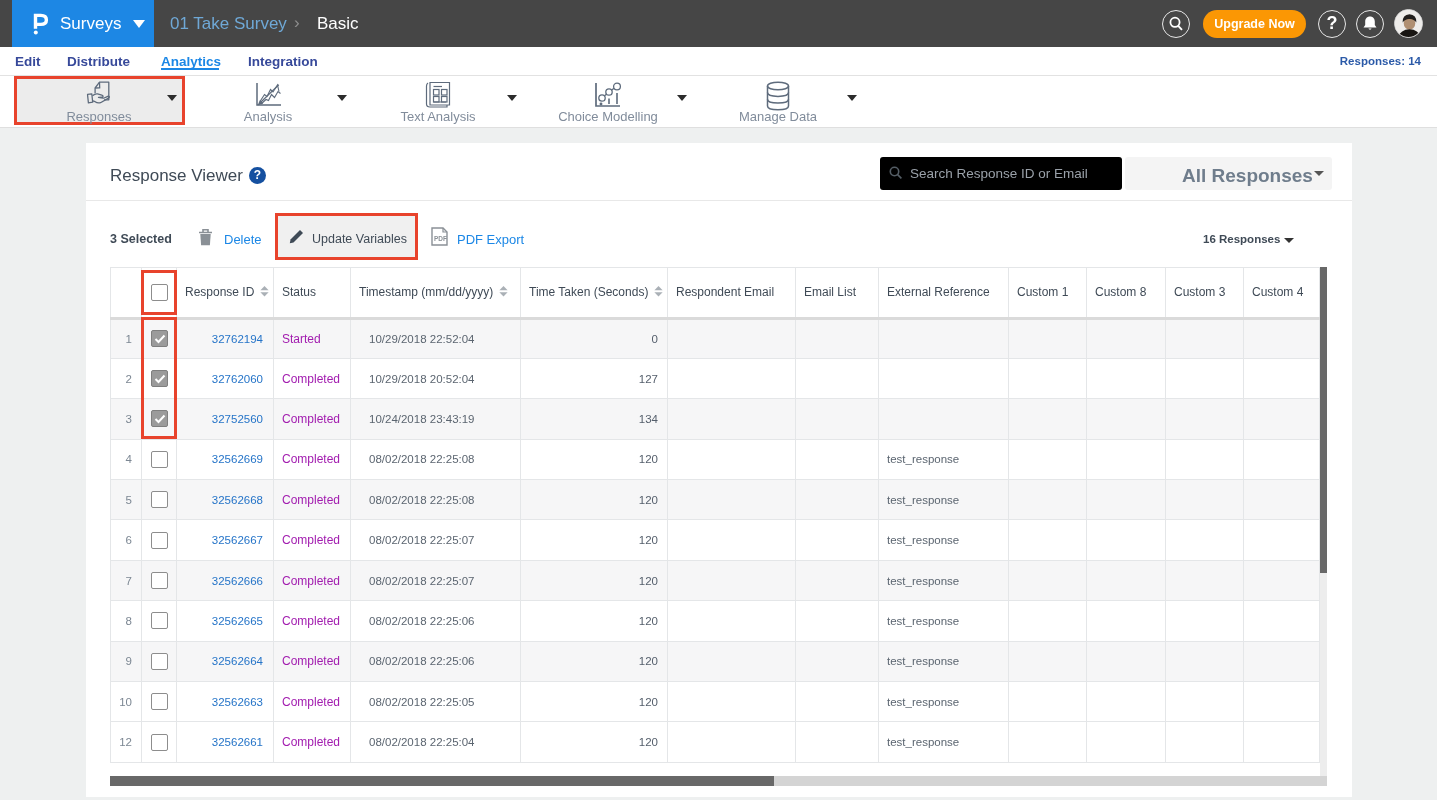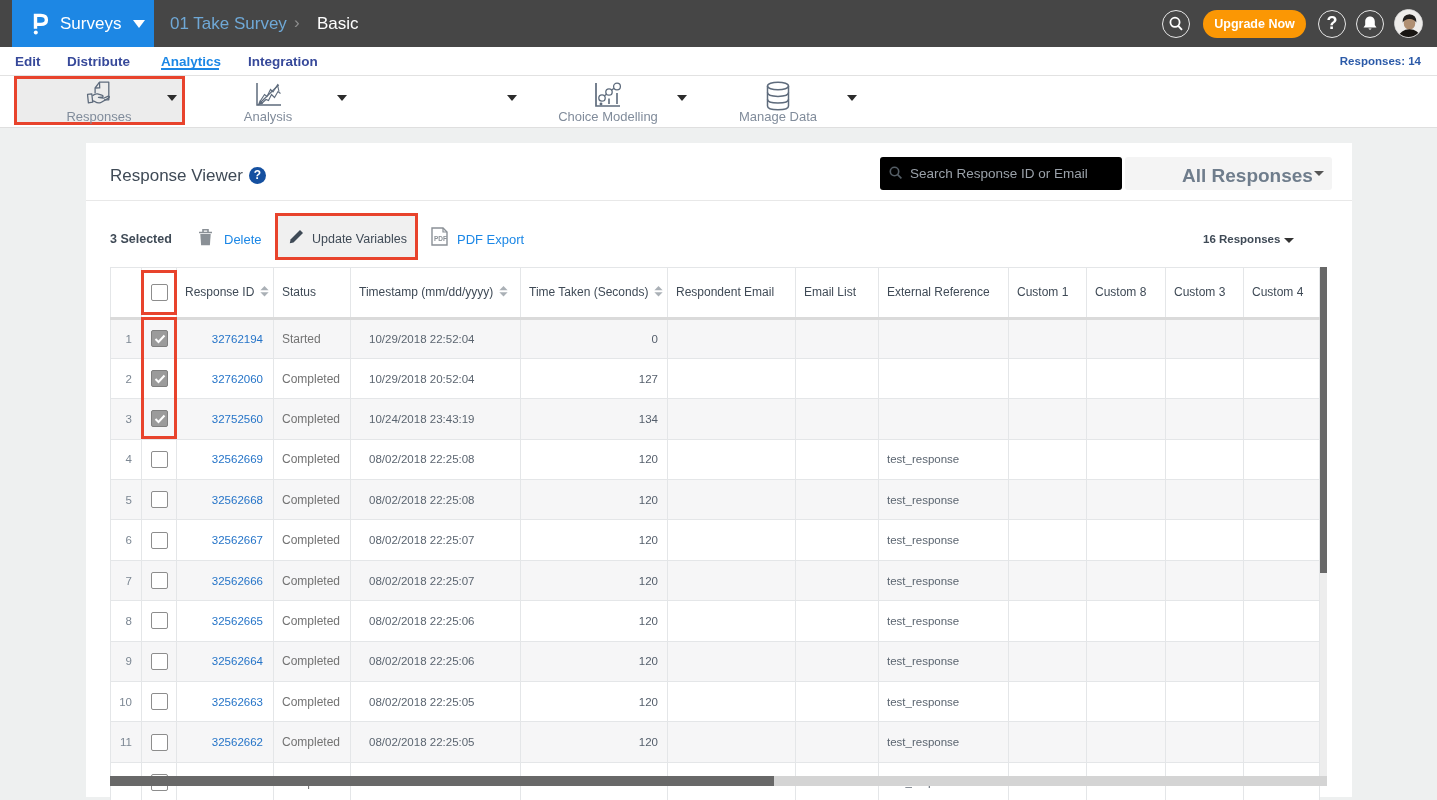--- a/index.html
+++ b/index.html
@@ -52,21 +52,21 @@
 table { border-collapse:collapse; table-layout:fixed; width:1209px; font-family:"Liberation Sans", sans-serif; }
 th, td { border:1px solid #e4e6e8; overflow:hidden; white-space:nowrap; }
 thead th { height:50.5px; font-size:12px; font-weight:normal; color:#3f4a56; background:#fff; text-align:left; padding-left:8px; border-bottom:3px solid #dadada; }
 tbody td { height:40.4px; font-size:12px; color:#545e6b; padding-left:8px; }
 tbody tr.odd td { background:#f6f6f7; }
 tbody tr.even td { background:#fff; }
 td.num { text-align:right; padding-right:9px; color:#7c8793; font-size:11.5px; }
 td.rid { text-align:right; padding-right:10px; color:#2574c8; font-size:11.5px; }
 td.tt { text-align:right; padding-right:9px; font-size:11.5px; }
 td.ts { font-size:11.5px; color:#5b6570;padding-left:18px; }
-td.st { font-size:12px; color:#737373; }
+td.st { font-size:12px; color:#a21caf; }
 td.er { font-size:11.5px; color:#5b6570; }
 .cb { width:17px; height:17px; border:1px solid #8d8d8d; border-radius:2px; background:#fff; margin:auto; }
 .cbc { width:17px; height:17px; border:1px solid #7f7f7f; border-radius:2px; background:#9b9b9b; margin:auto; position:relative; }
 .cbc svg { position:absolute; left:2px; top:3px; }
 .sort { margin-left:6px; vertical-align:-1px; display:inline-block; }
 
 #redhdr { position:absolute; left:55px; top:127px; width:36px; height:45px; border:3px solid #e8432c; }
 #redrows { position:absolute; left:55px; top:174px; width:36px; height:122px; border:3px solid #e8432c; }
 
 #vscroll { position:absolute; left:1234px; top:124px; width:7px; height:509px; background:#ededed; }
@@ -144,20 +144,35 @@
         <path d="M5 2 L5 24 L29 24" stroke-width="1.5"></path>
         <path d="M8 20.5 L12.5 13.5 L15 15.5 L18.5 8.5 L21 11 L25.5 4 L27 10.5"></path>
         <path d="M9 23 L14 18.5 L16.5 19.5 L19.5 13.5 L22.5 16.5 L26 10.5 L28.5 12.5"></path>
         <path d="M26.8 3.8 L7.2 22.8" stroke-width="1.2"></path>
         <path d="M5.6 24.4 L11.2 22.4 L7.8 19.2 Z" fill="#5e6b7c" stroke="none"></path>
       </g>
     </svg>
     <div class="lbl">Analysis</div>
   </div>
   <div class="toolcaret" style="left:337px;"></div>
+  <div class="toolitem" style="left:378px;">
+    <svg width="30" height="29" viewBox="0 0 30 29">
+      <g fill="none" stroke="#5e6b7c" stroke-width="1.2">
+        <path d="M5 2 Q3.5 3 3.5 5 L3.5 23 Q3.5 26 7 26 L24 26 L24 24"></path>
+        <path d="M7 1.5 L26.5 1.5 L26.5 24 L7 24 Z"></path>
+        <path d="M10.5 5.5 L19 5.5"></path>
+        <rect x="10.5" y="8.5" width="5.5" height="5.5"></rect>
+        <rect x="18.5" y="8.5" width="5.5" height="5.5"></rect>
+        <rect x="10.5" y="15.5" width="5.5" height="5.5"></rect>
+        <rect x="18.5" y="15.5" width="5.5" height="5.5"></rect>
+        <path d="M10.5 21 L23 21" stroke-width="1"></path>
+      </g>
+    </svg>
+    <div class="lbl">Text Analysis</div>
+  </div>
   <div class="toolcaret" style="left:507px;"></div>
   <div class="toolitem" style="left:548px;">
     <svg width="32" height="29" viewBox="0 0 32 29">
       <g fill="none" stroke="#5e6b7c" stroke-width="1.3">
         <path d="M4 2 L4 25 L28 25" stroke-width="1.7"></path>
         <circle cx="10" cy="17" r="3.2"></circle>
         <circle cx="17" cy="11" r="3.2"></circle>
         <circle cx="25" cy="5.5" r="3.4"></circle>
         <path d="M12.5 14.8 L14.5 13.2 M19.7 9 L22 7.2"></path>
         <path d="M17 17.5 L17 23 M25 12 L25 23" stroke-width="1.6"></path>
@@ -438,37 +453,20 @@
             <td class="ts">08/02/2018 22:25:05</td>
             <td class="tt">120</td>
             <td></td>
             <td></td>
             <td class="er">test_response</td>
             <td></td>
             <td></td>
             <td></td>
             <td></td>
           </tr>
-        <tr class="odd">
-            <td class="num">11</td>
-            <td style="padding-left:0">
-              <div class="cb"></div>
-            </td>
-            <td class="rid">32562662</td>
-            <td class="st">Completed</td>
-            <td class="ts">08/02/2018 22:25:05</td>
-            <td class="tt">120</td>
-            <td></td>
-            <td></td>
-            <td class="er">test_response</td>
-            <td></td>
-            <td></td>
-            <td></td>
-            <td></td>
-          </tr>
         <tr class="even">
             <td class="num">12</td>
             <td style="padding-left:0">
               <div class="cb"></div>
             </td>
             <td class="rid">32562661</td>
             <td class="st">Completed</td>
             <td class="ts">08/02/2018 22:25:04</td>
             <td class="tt">120</td>
             <td></td>

